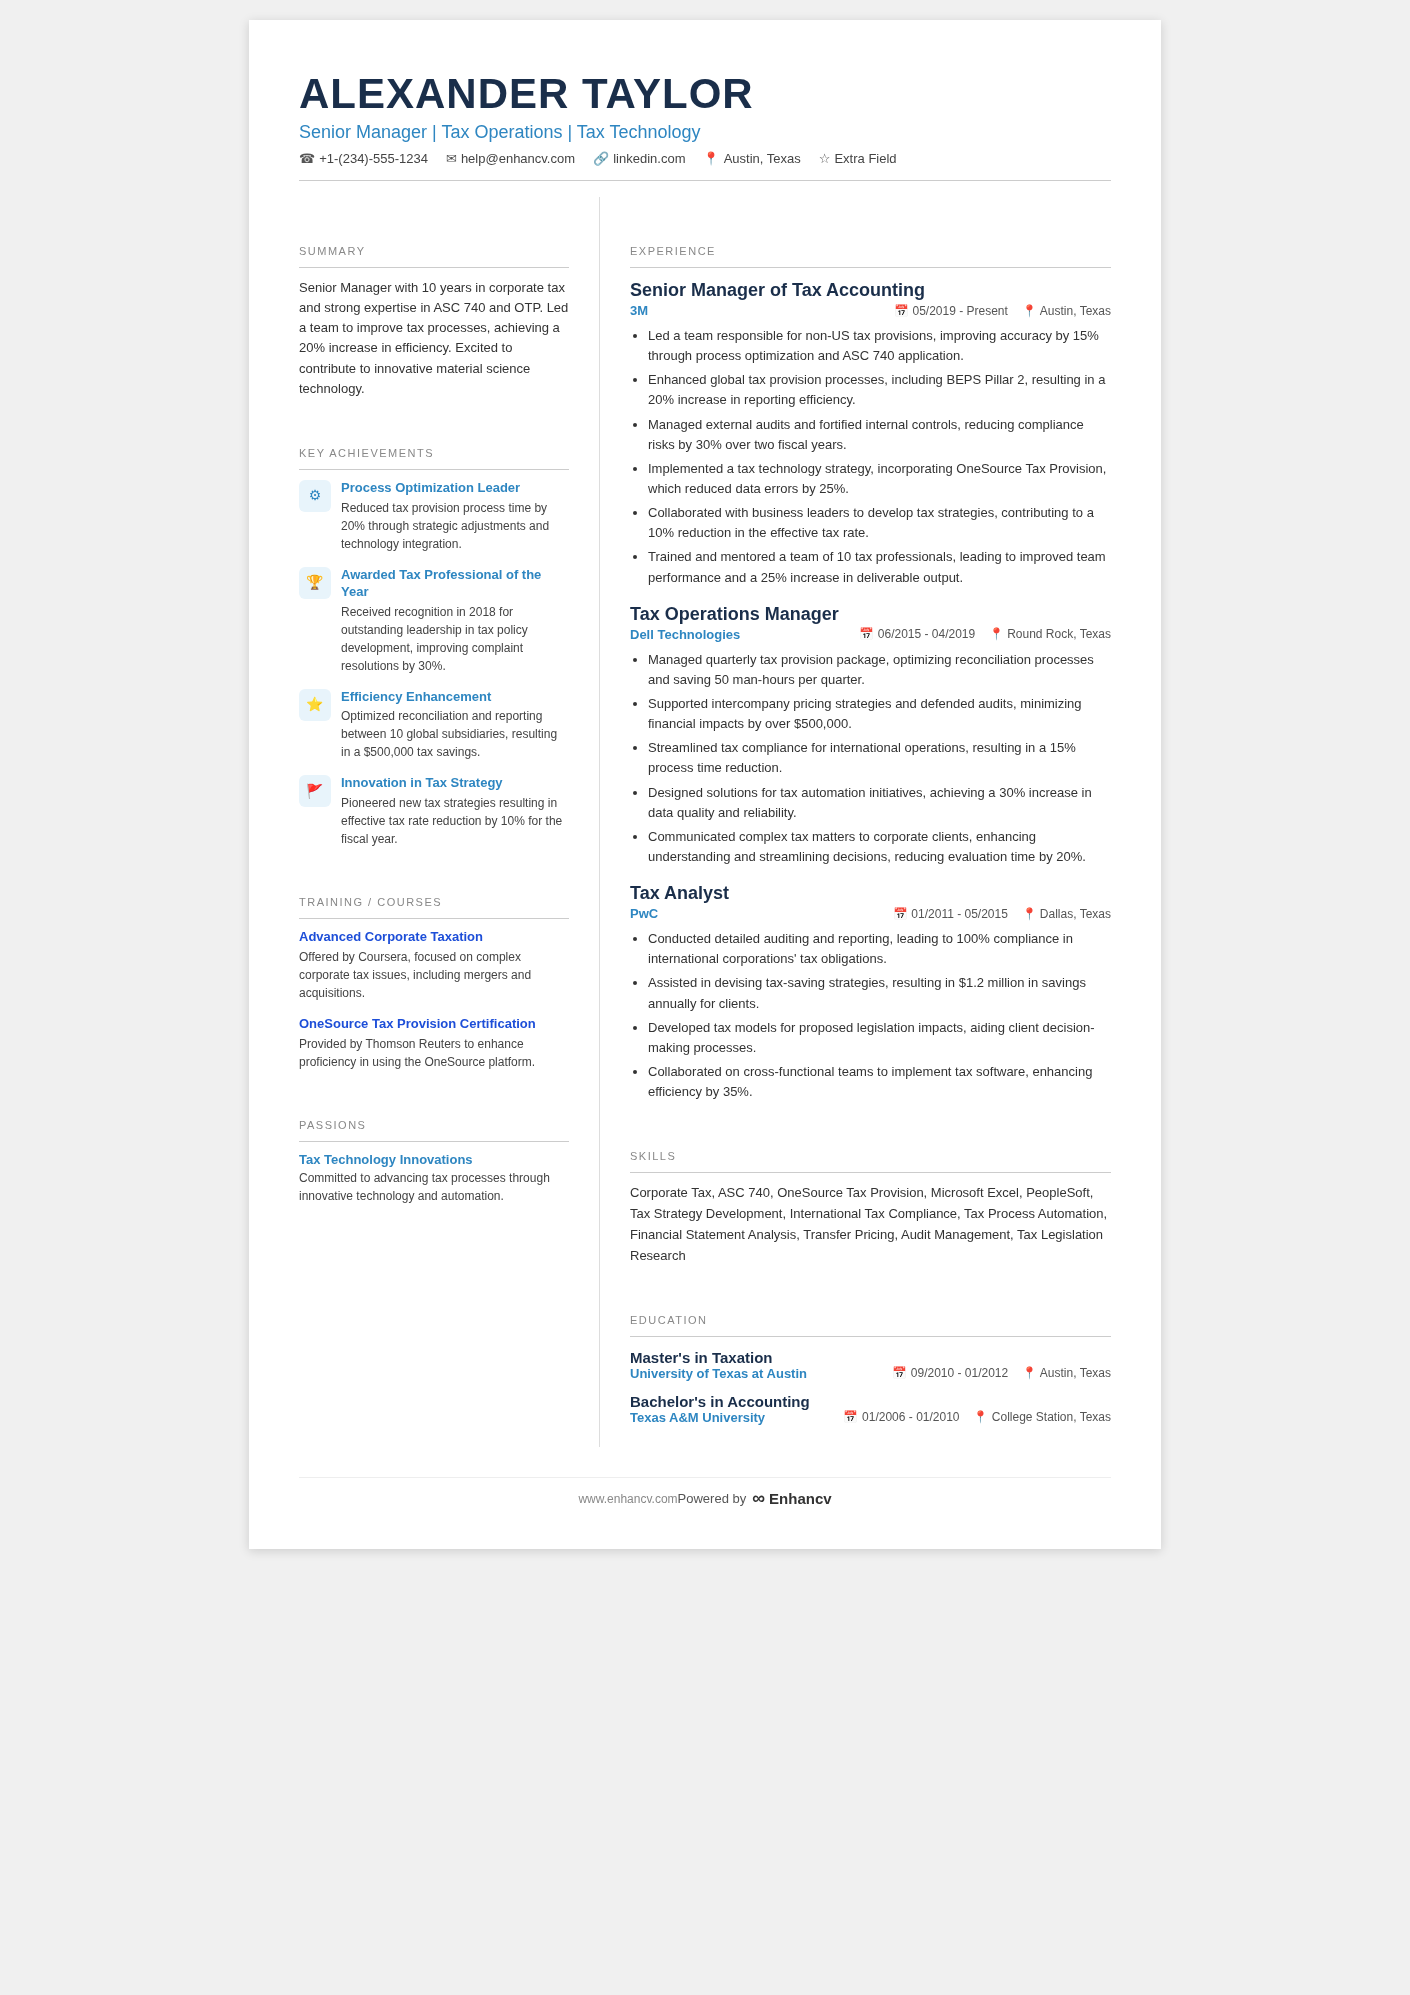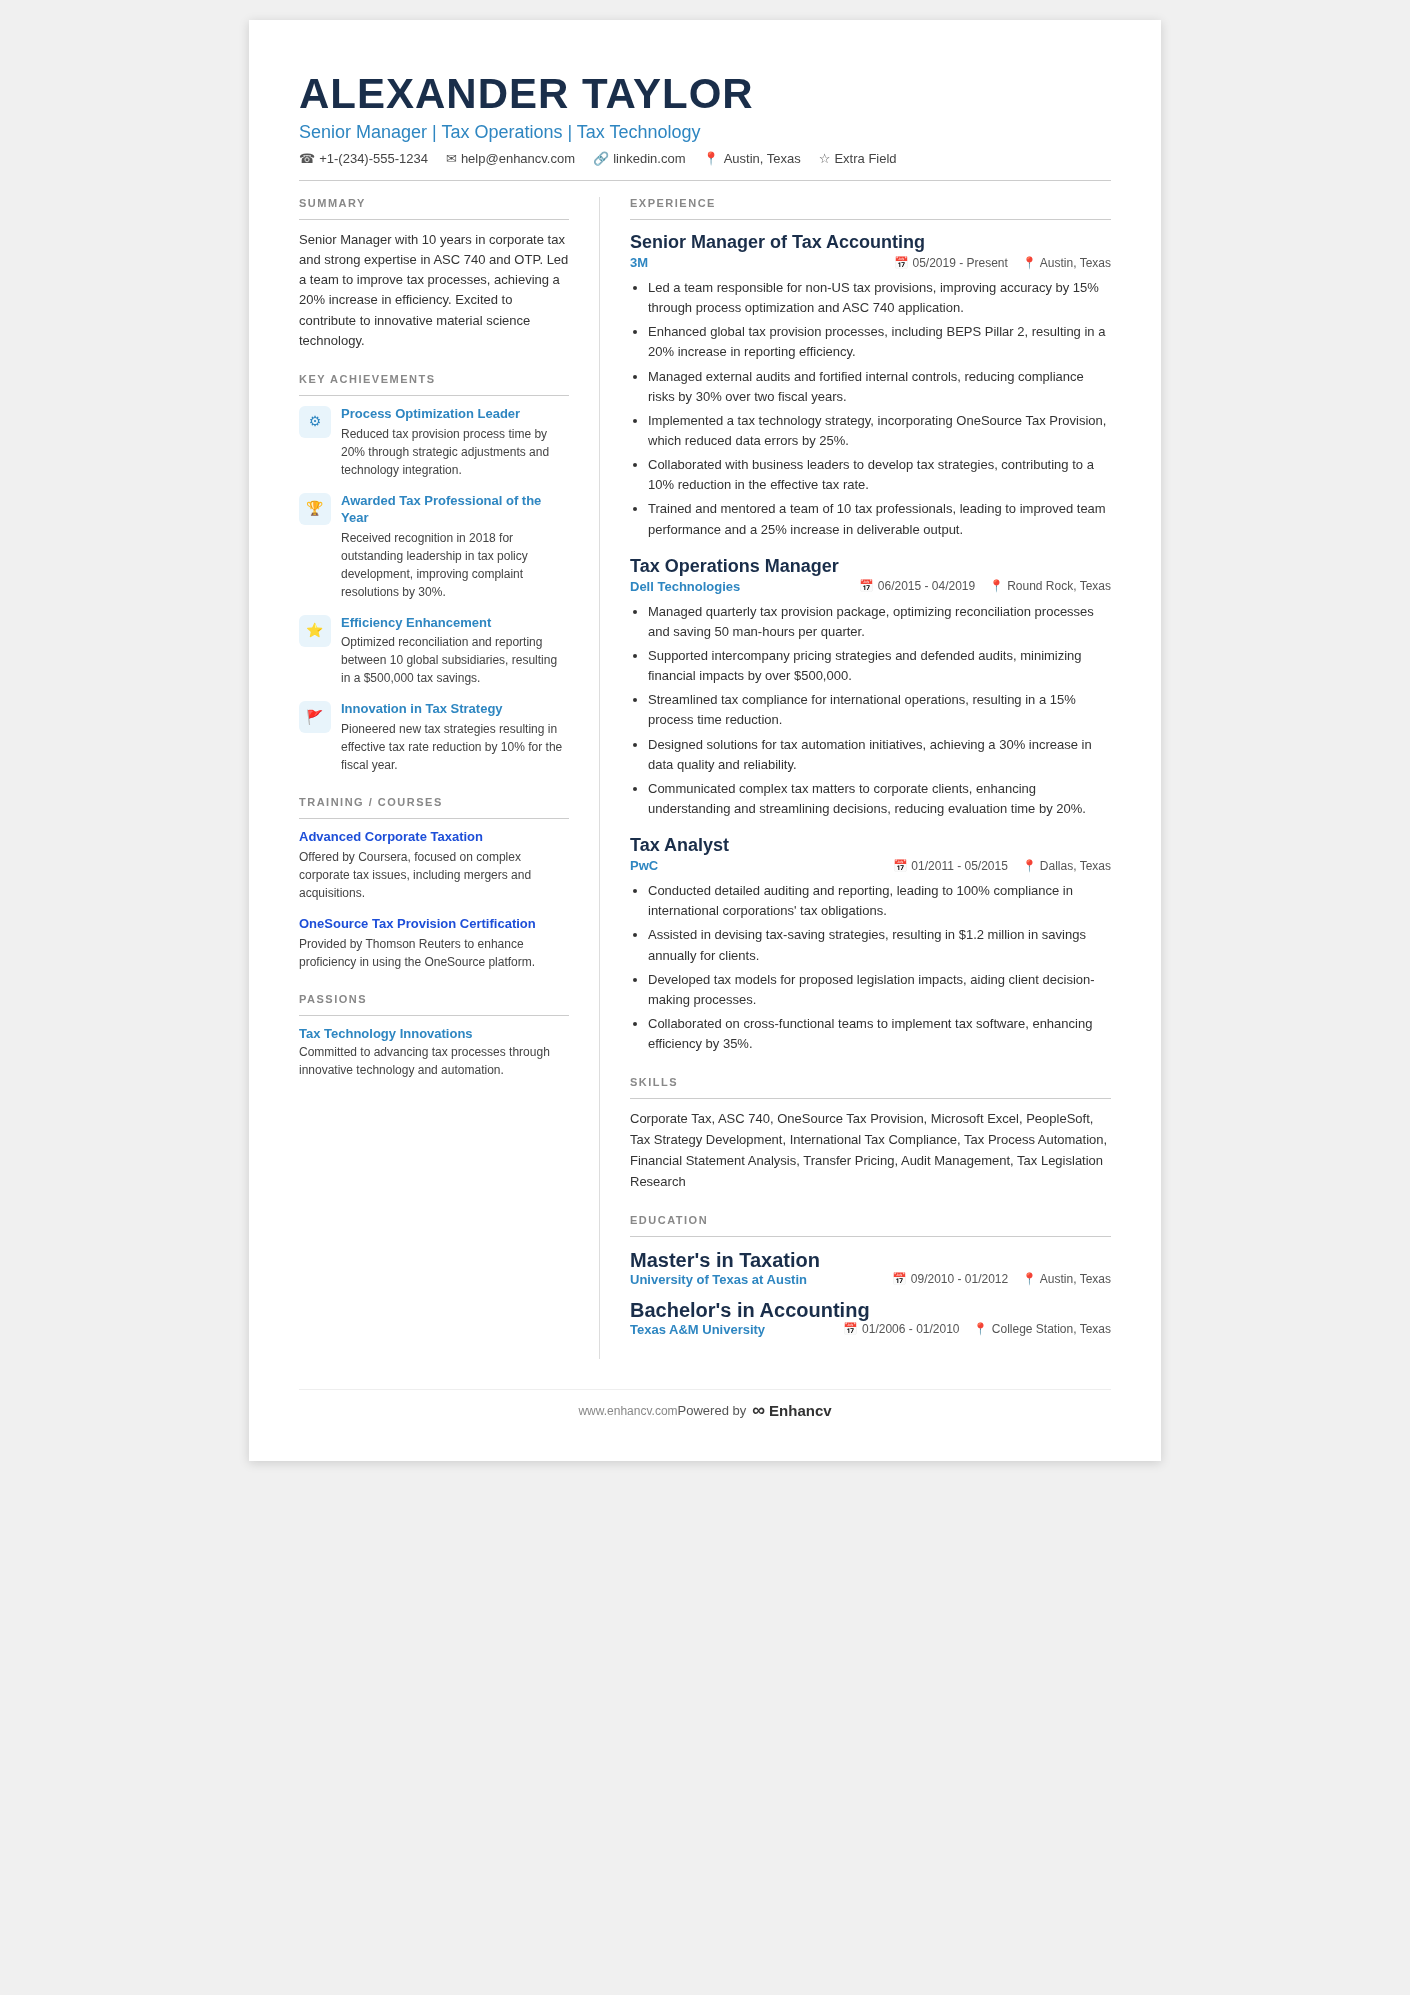--- a/index.html
+++ b/index.html
@@ -61,22 +61,23 @@
     }
     .right-col {
       flex: 1;
     }
     .section-label {
       font-size: 11px;
       letter-spacing: 1.5px;
       text-transform: uppercase;
       color: #888;
       font-family: Arial, sans-serif;
-      font-weight: 700;
+      font-weight: 400;
       margin-bottom: 10px;
+      margin-top: 48px;
     }
     .section-block {
       margin-bottom: 22px;
     }
     .summary-text {
       font-size: 13px;
       color: #333;
       line-height: 1.55;
       font-family: Arial, sans-serif;
     }
@@ -199,21 +200,21 @@
     .skills-text {
       font-size: 13px;
       color: #333;
       line-height: 1.6;
       font-family: Arial, sans-serif;
     }
     .edu-item {
       margin-bottom: 12px;
     }
     .edu-degree {
-      font-size: 20px;
+      font-size: 15px;
       font-weight: 700;
       color: #1a2e4a;
       font-family: Arial, sans-serif;
     }
     .edu-meta {
       display: flex;
       justify-content: space-between;
     }
     .edu-school {
       font-size: 13px;

